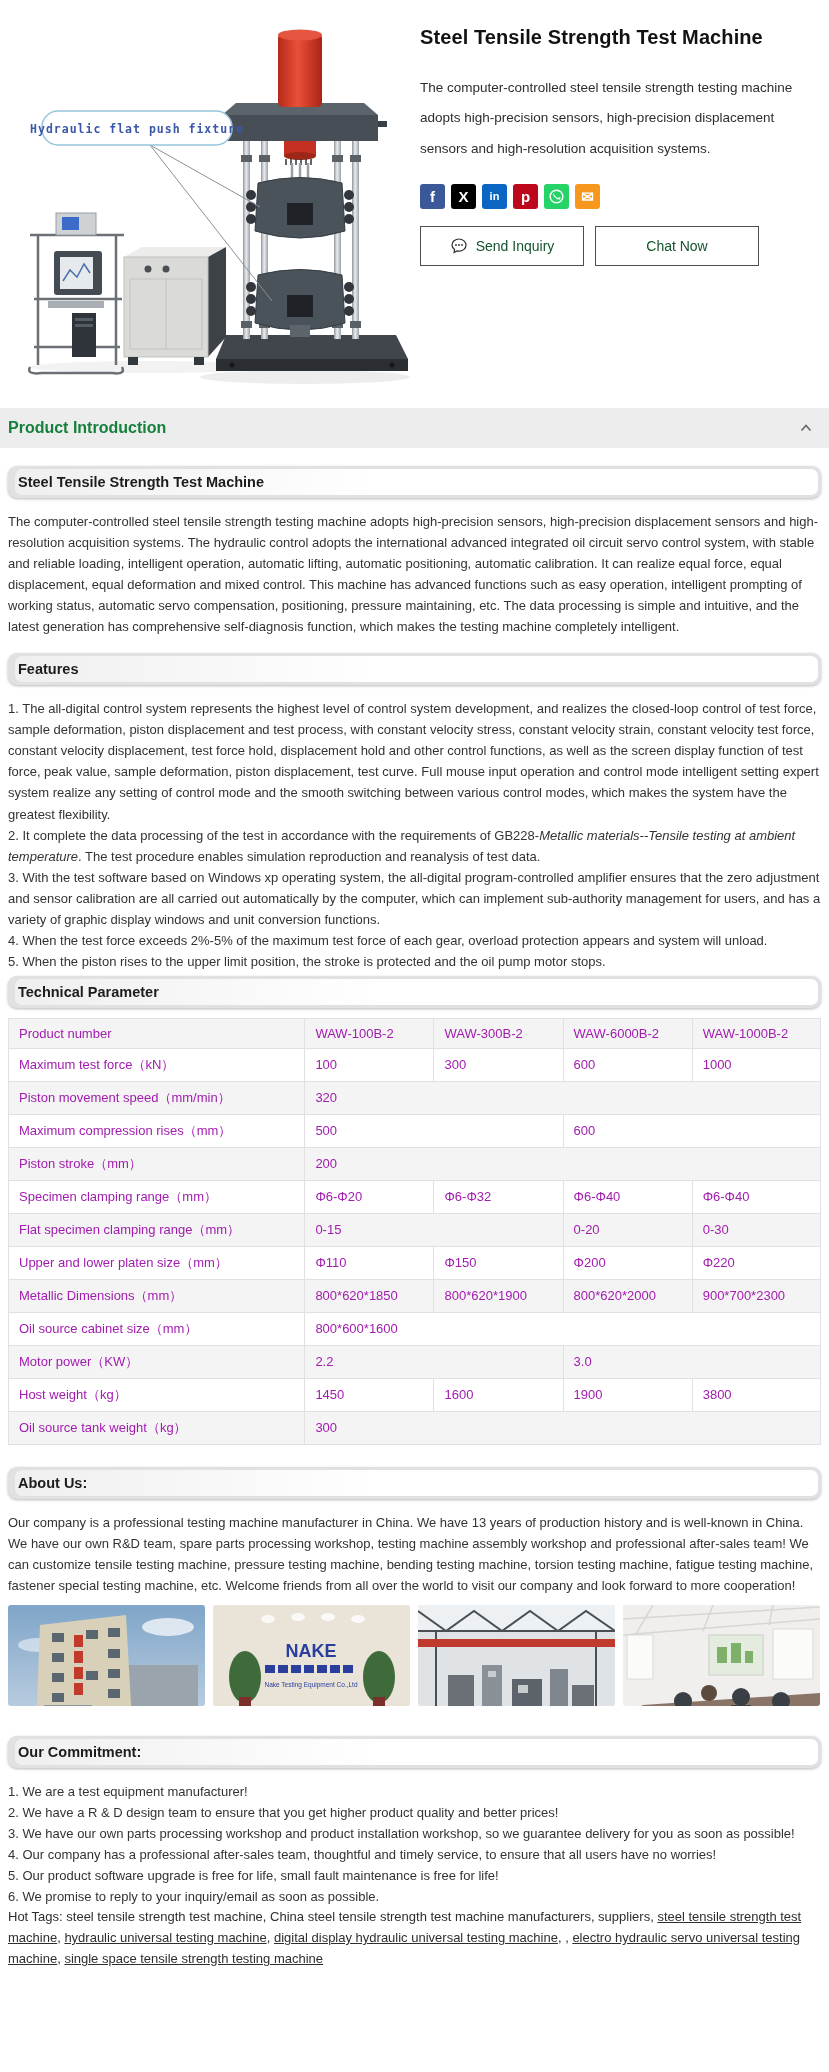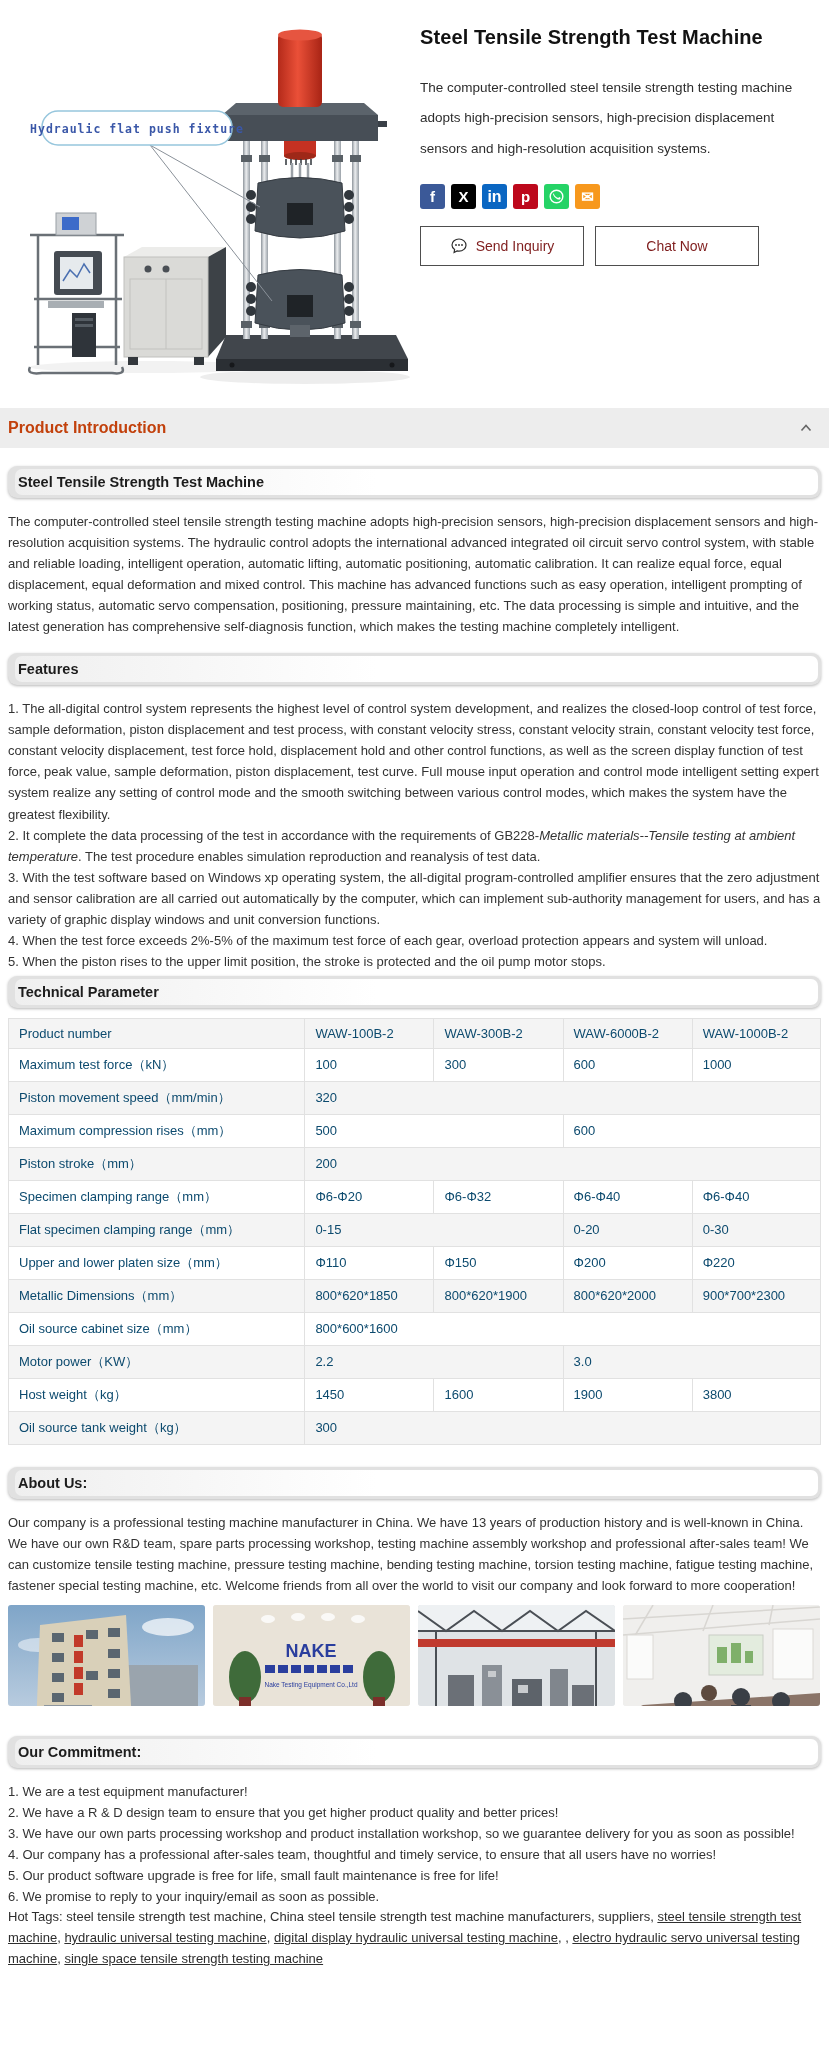--- a/index.html
+++ b/index.html
@@ -13,47 +13,47 @@
   .top { position:relative; height:408px; }
   .product-media { position:absolute; left:0; top:5px; width:420px; height:398px; }
   .product-media svg { display:block; }
   .product-info { position:absolute; left:420px; top:0; width:402px; }
   .product-title { margin:26px 0 0; font-size:20px; font-weight:bold; color:#121212; letter-spacing:.1px; }
   .product-summary { margin:24px 0 0; font-size:13.5px; line-height:2.25; color:#2d2d2d; }
   .social-row { margin-top:20px; display:flex; gap:6px; }
   .social { width:25px; height:25px; border-radius:3px; display:flex; align-items:center; justify-content:center;
             color:#fff; font-weight:bold; cursor:pointer; }
   .social .glyph { font-size:15px; line-height:1; }
-  .social .glyph.small { font-size:16px; }
+  .social .glyph.small { font-size:11px; }
   .btn-row { margin-top:17px; display:flex; gap:11px; }
   .btn { width:164px; height:40px; background:#fff; border:1px solid #4e4e4e; display:flex;
-         align-items:center; justify-content:center; gap:8px; font-size:14px; color:#7f1d1d; cursor:pointer; }
+         align-items:center; justify-content:center; gap:8px; font-size:14px; color:#14532d; cursor:pointer; }
 
   
   .section-bar { height:40px; background:#ededed; display:flex; align-items:center;
                  justify-content:space-between; padding:0 14px 0 8px; }
-  .section-bar .t { font-weight:bold; font-size:16px; color:#c2410c; }
+  .section-bar .t { font-weight:bold; font-size:16px; color:#15803d; }
   .collapse-btn { width:18px; height:18px; display:flex; align-items:center; justify-content:center; cursor:pointer; }
 
   
   .content { padding:0 8px; }
   .pill { position:relative; height:32px; border-radius:9px; background:#e1e1e1;
           box-shadow:0 1px 3px rgba(0,0,0,.28); }
   .pill::before { content:""; position:absolute; top:3px; bottom:3px; left:7px; right:3px;
                   background:linear-gradient(to right,#efefef,#ffffff 45%); border-radius:7px; }
   .pill .t { position:relative; display:block; font-weight:bold; font-size:14.5px; color:#1c1c1c;
              line-height:32px; padding-left:10px; }
   .mt18{margin-top:18px}.mt16{margin-top:16px}.mt20{margin-top:4px}.mt22{margin-top:22px}.mt30{margin-top:30px}
 
   .body-text { margin-top:13px; font-size:13px; line-height:1.62; color:#333; }
   .body-text p { margin:0; }
   .italic { font-style:italic; }
 
   
-  table.param-table { width:100%; border-collapse:collapse; margin-top:10px; font-size:13px; color:#0c4a6e; }
+  table.param-table { width:100%; border-collapse:collapse; margin-top:10px; font-size:13px; color:#a21caf; }
   table.param-table td { border:1px solid #e1e1e1; padding:7px 10px; }
   tr.gray { background:#f4f4f4; }
   tr.white { background:#ffffff; }
 
   
   .photos { display:flex; gap:8px; margin-top:9px; }
   .photo { width:197px; height:101px; border-radius:3px; overflow:hidden; background:#eee; }
   .photo svg { display:block; }
 
   

